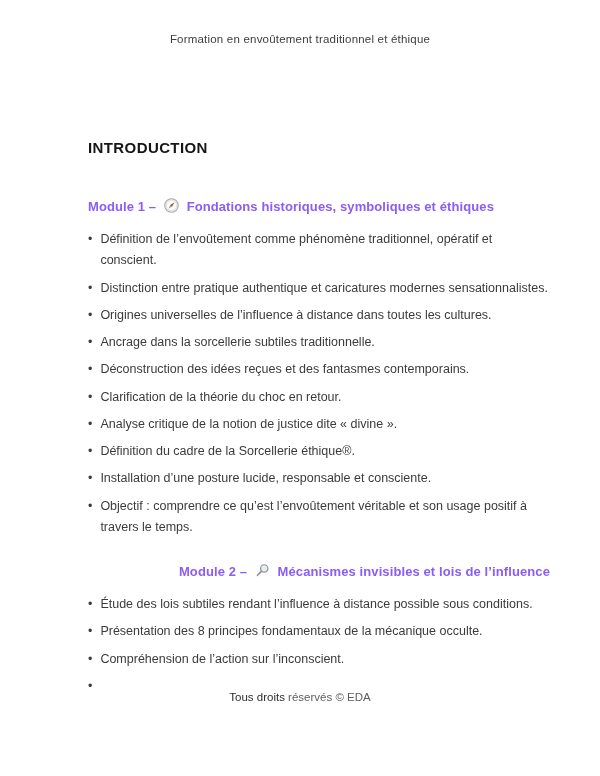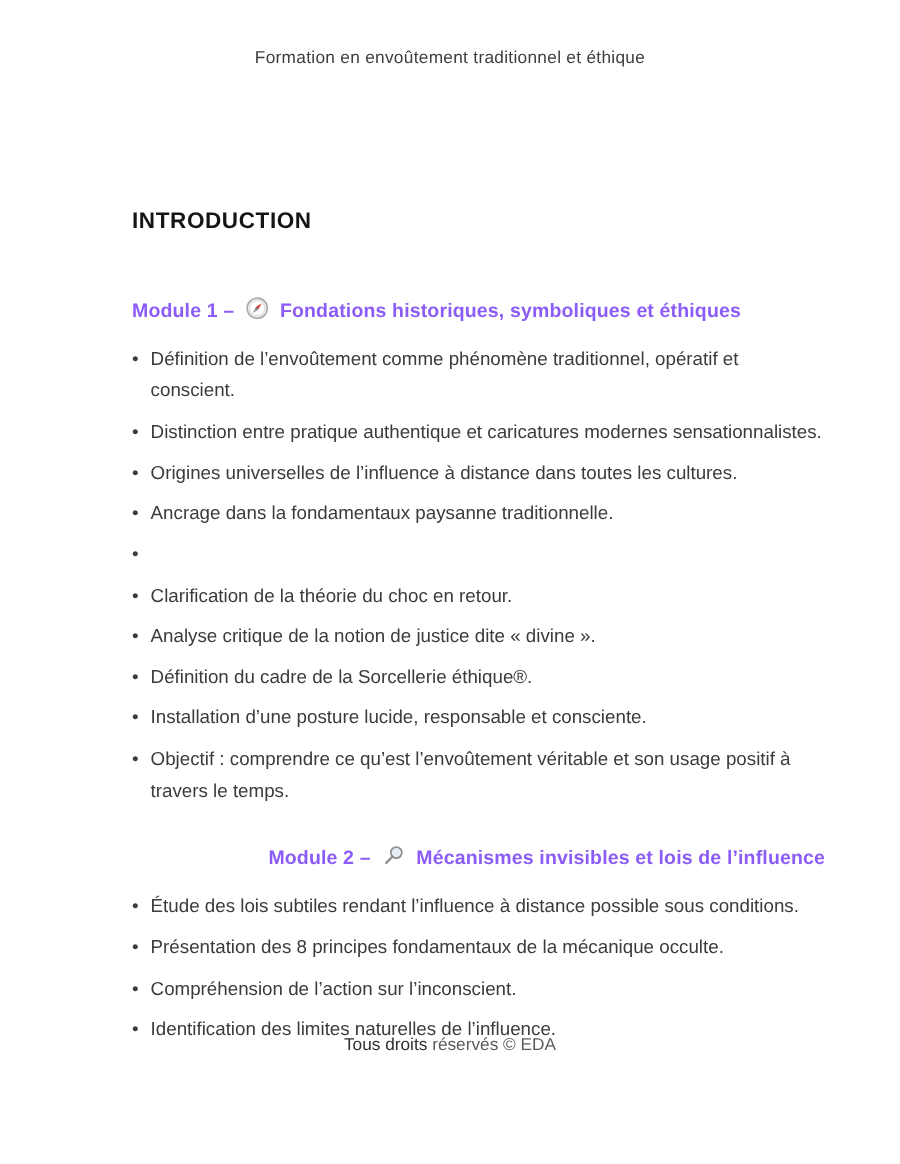--- a/index.html
+++ b/index.html
@@ -115,24 +115,25 @@
       <li>
           <span class="dot">•</span>
           <span>Distinction entre pratique authentique et caricatures modernes sensationnalistes.</span>
         </li>
       <li>
           <span class="dot">•</span>
           <span>Origines universelles de l’influence à distance dans toutes les cultures.</span>
         </li>
       <li>
           <span class="dot">•</span>
-          <span>Ancrage dans la fondamentaux paysanne traditionnelle.</span>
+          <span>Ancrage dans la sorcellerie subtiles traditionnelle.</span>
         </li>
       <li>
           <span class="dot">•</span>
+          <span>Déconstruction des idées reçues et des fantasmes contemporains.</span>
         </li>
       <li>
           <span class="dot">•</span>
           <span>Clarification de la théorie du choc en retour.</span>
         </li>
       <li>
           <span class="dot">•</span>
           <span>Analyse critique de la notion de justice dite « divine ».</span>
         </li>
       <li>
@@ -168,21 +169,20 @@
       <li>
           <span class="dot">•</span>
           <span>Présentation des 8 principes fondamentaux de la mécanique occulte.</span>
         </li>
       <li>
           <span class="dot">•</span>
           <span>Compréhension de l’action sur l’inconscient.</span>
         </li>
       <li>
           <span class="dot">•</span>
-          <span>Identification des limites naturelles de l’influence.</span>
         </li>
     </ul>
 
   </div>
 
   <div class="doc-footer">
     <span class="f1">Tous droits</span>
     <span class="f2">réservés © EDA</span>
   </div>
 

